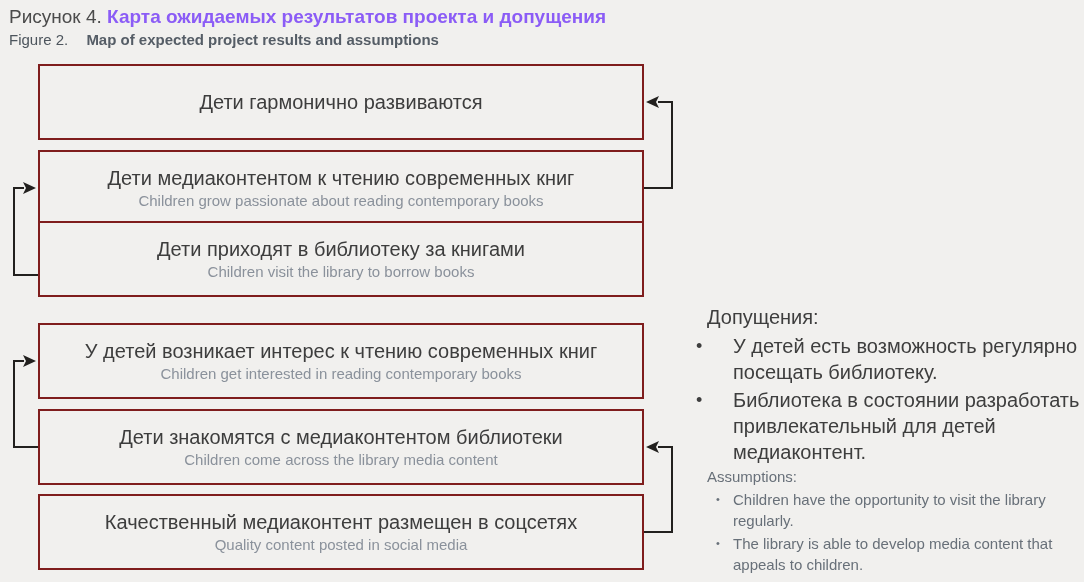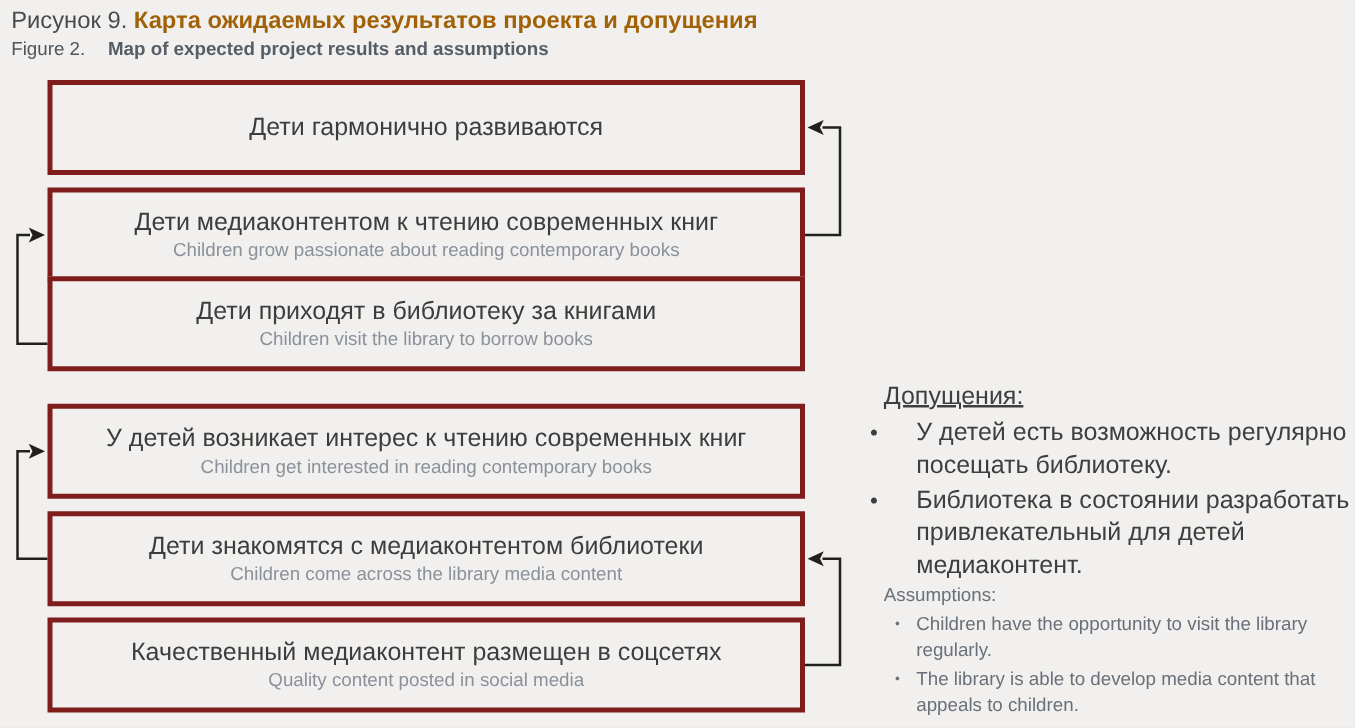--- a/index.html
+++ b/index.html
@@ -10,31 +10,31 @@
     position: relative;
     width: 1084px;
     height: 582px;
     background: #f1f0ee;
     overflow: hidden;
   }
 
   
   .figure-title { position: absolute; left: 9px; top: 5px; }
   .title-line-ru { font-size: 19px; line-height: 24px; color: #4b4b4b; }
-  .title-line-ru .title-bold { font-weight: bold; color: #a16207; }
+  .title-line-ru .title-bold { font-weight: bold; color: #8b5cf6; }
   .title-line-en { font-size: 15px; line-height: 21px; color: #4d555d; }
   .title-line-en .title-bold { font-weight: bold; color: #555d66; margin-left: 14px; }
 
   
   .result-box {
     position: absolute;
     left: 38px;
     width: 606px;
     height: 76px;
-    border: 4px solid #7f1d1d;
+    border: 2px solid #7f1d1d;
     background: #f1f0ee;
     display: flex;
     flex-direction: column;
     justify-content: center;
     align-items: center;
     text-align: center;
   }
   .box-ru { font-size: 20px; line-height: 26px; color: #3d3d3d; }
   .box-en { font-size: 15px; line-height: 20px; color: #8a919b; }
 
@@ -57,21 +57,20 @@
     position: absolute;
     left: 690px;
     top: 304px;
     width: 392px;
   }
   .assumptions-heading-ru {
     padding-left: 17px;
     font-size: 20px;
     line-height: 27px;
     color: #3e3e3e;
-    text-decoration: underline;
   }
   .assumptions-list { list-style: none; }
   .assumptions-item-ru {
     position: relative;
     padding-left: 43px;
     font-size: 20px;
     line-height: 26px;
     color: #3e3e3e;
     margin-top: 2px;
   }
@@ -108,21 +107,21 @@
     color: #687079;
   }
 </style>
 </head>
 <body>
 
 <div class="canvas">
 
   <div class="figure-title">
     <div class="title-line-ru">
-      <span>Рисунок 9.</span>
+      <span>Рисунок 4.</span>
       <span class="title-bold">Карта ожидаемых результатов проекта и допущения</span>
     </div>
     <div class="title-line-en">
       <span>Figure 2.</span>
       <span class="title-bold">Map of expected project results and assumptions</span>
     </div>
   </div>
 
   <div class="result-box" style="top:64px">
     <div class="box-ru">Дети гармонично развиваются</div>

